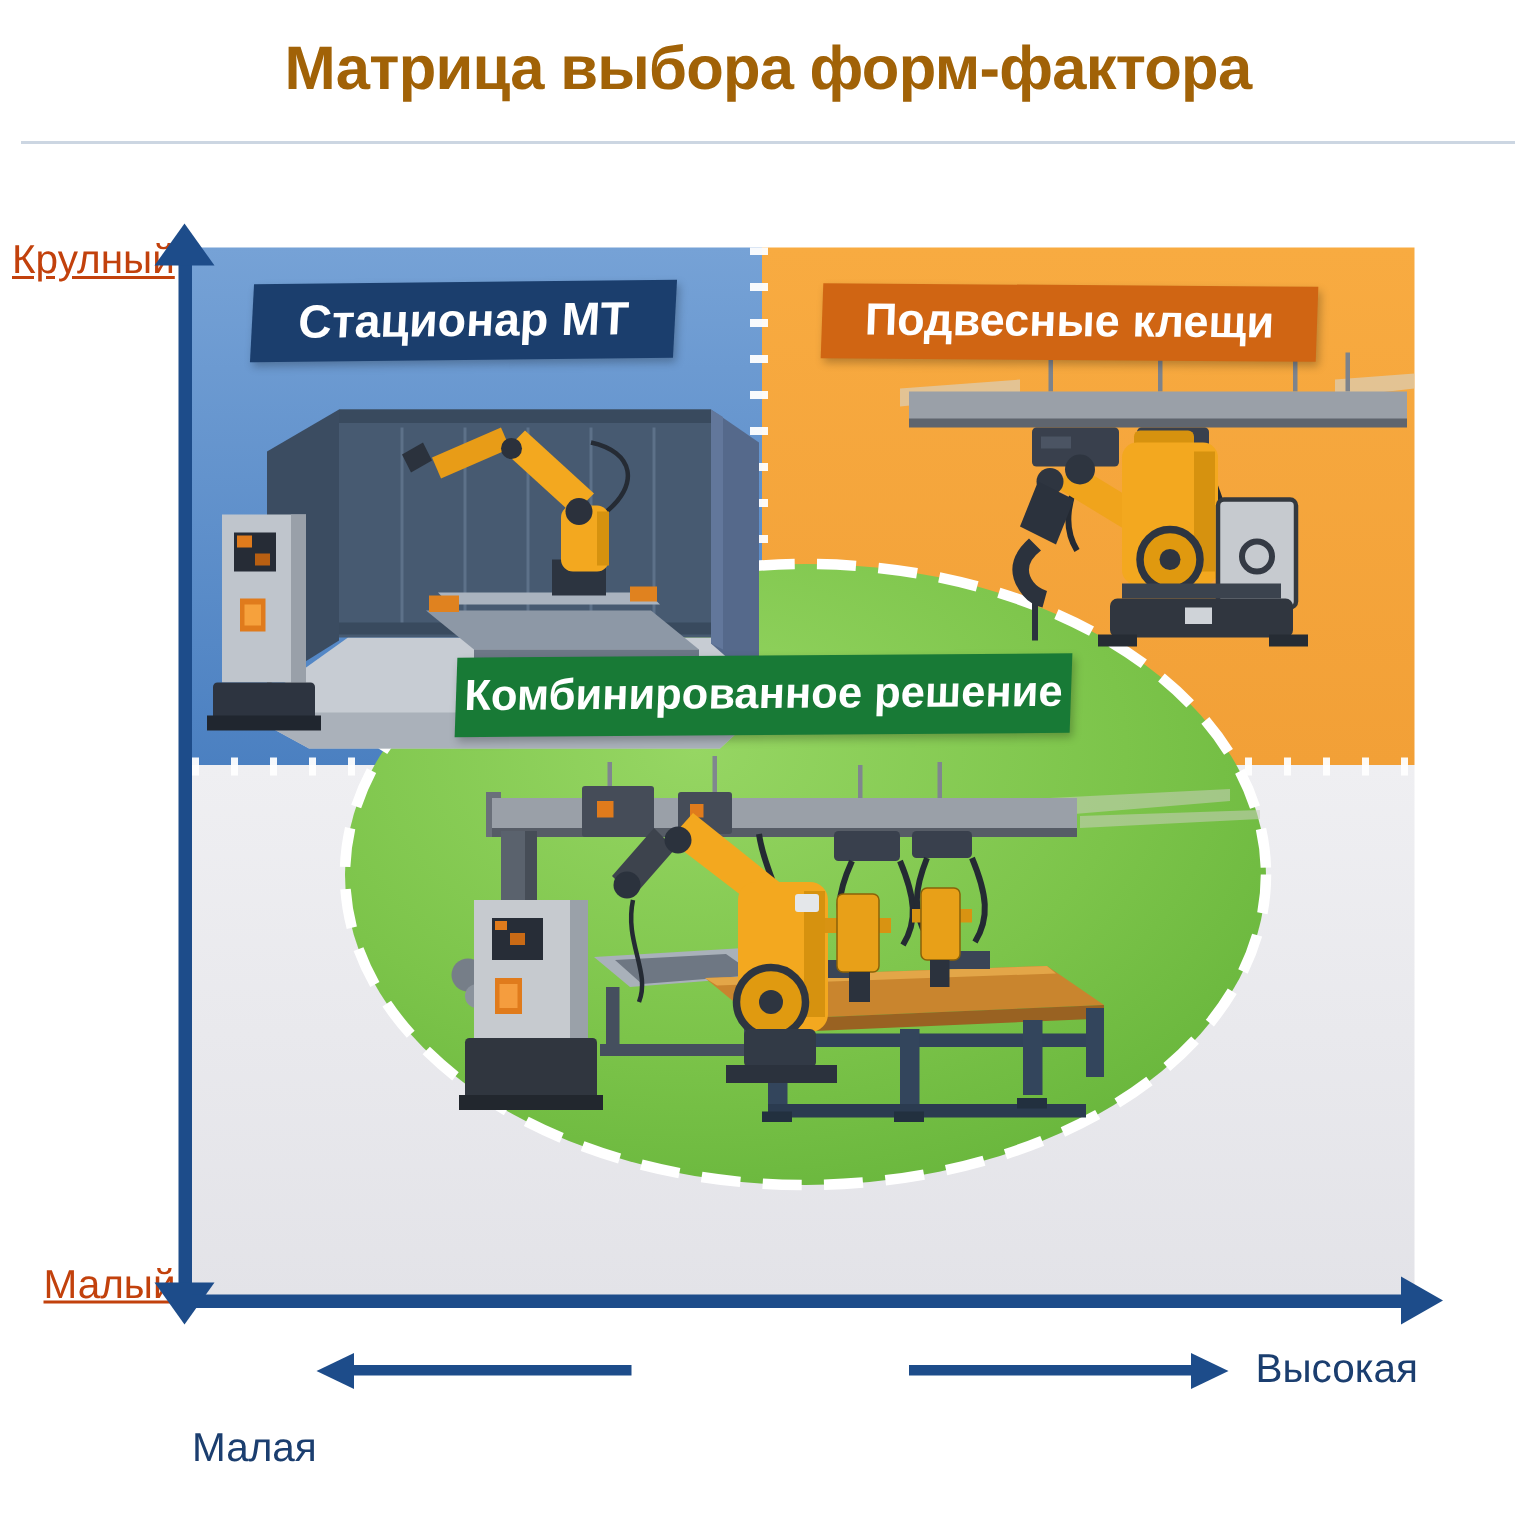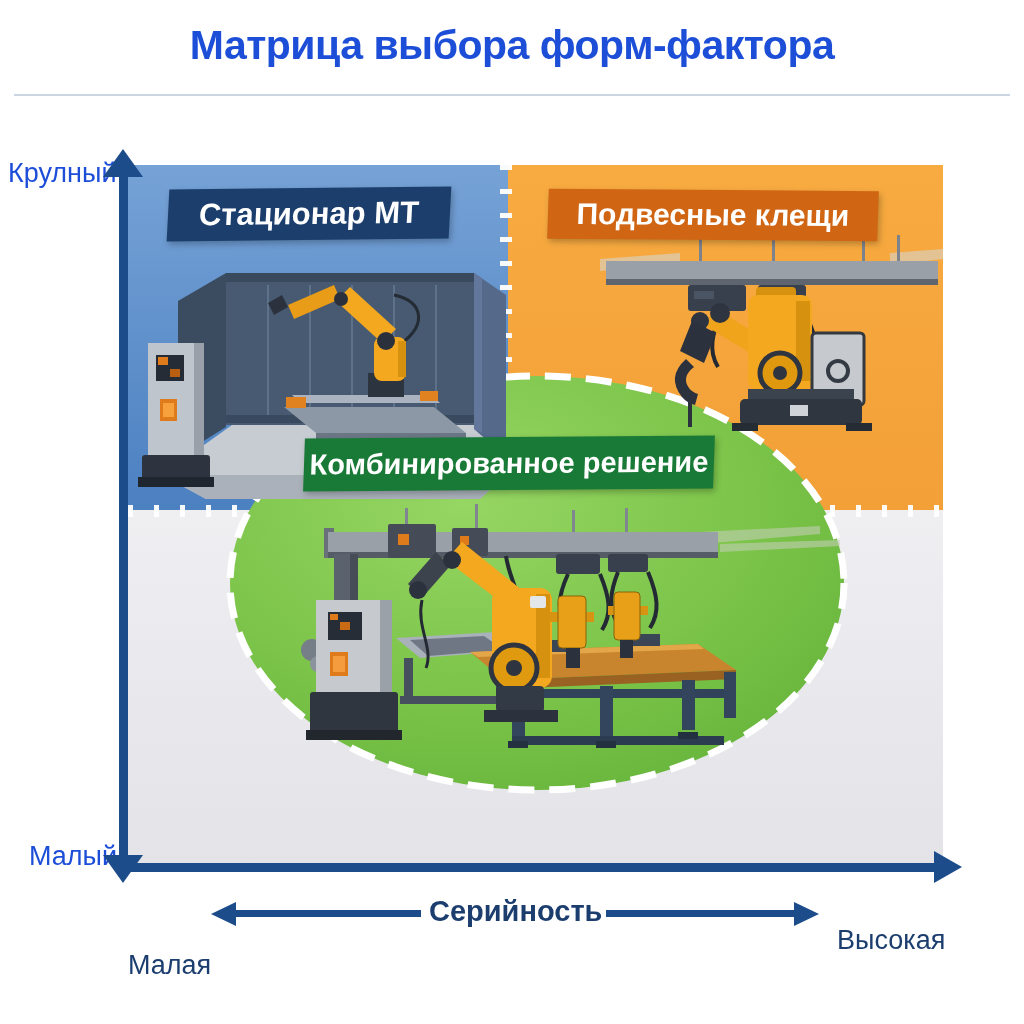--- a/index.html
+++ b/index.html
@@ -1,20 +1,20 @@
 <!DOCTYPE html>
 <html><head>
 <meta charset="utf-8">
 <style>
   html,body{margin:0;padding:0;}
   body{width:1024px;height:1024px;background:#ffffff;font-family:"Liberation Sans",sans-serif;position:relative;overflow:hidden;}
   .page{position:absolute;inset:0;}
-  .title{position:absolute;top:22px;left:0;right:0;margin:0;text-align:center;font-size:41px;font-weight:bold;color:#1d4ed8;letter-spacing:-0.5px;}
+  .title{position:absolute;top:22px;left:0;right:0;margin:0;text-align:center;font-size:41px;font-weight:bold;color:#a16207;letter-spacing:-0.5px;}
   .title-rule{position:absolute;top:94px;left:14px;width:996px;height:2px;background:#ccd6e2;}
-  .ylabel{position:absolute;font-size:27px;color:#1d4ed8;}
+  .ylabel{position:absolute;font-size:27px;color:#c2410c;text-decoration:underline;}
   .ylabel.top{left:8px;top:158px;}
   .ylabel.bottom{left:14px;top:841px;margin-left:15px;}
   .matrix{position:absolute;left:128px;top:165px;width:815px;height:701px;}
   .quad{position:absolute;top:0;height:345px;}
   .quad.blue{left:0;width:380px;background:linear-gradient(180deg,#76a2d6,#4b80c1);}
   .quad.orange{left:380px;width:435px;background:linear-gradient(180deg,#f8ab41,#f2a037);}
   .bottom-gray{position:absolute;left:0;top:345px;width:815px;height:356px;background:linear-gradient(180deg,#efeff2,#e3e3e8);}
   .vdiv{position:absolute;left:372px;top:0;width:12px;height:345px;background:repeating-linear-gradient(180deg,rgba(255,255,255,.95) 0 5px,rgba(255,255,255,0) 5px 24px);}
   .hdiv{position:absolute;left:0;top:340px;width:815px;height:12px;background:repeating-linear-gradient(90deg,rgba(255,255,255,.95) 0 5px,rgba(255,255,255,0) 5px 26px);}
   .ellipse-svg{position:absolute;left:0;top:0;width:815px;height:701px;}
@@ -262,18 +262,17 @@
 
   <div class="yaxis-line"></div>
   <div class="yarrow-up"></div>
   <div class="yarrow-down"></div>
   <div class="xaxis-line"></div>
   <div class="xarrow-right"></div>
 
   <div class="legend-text" style="left:128px;top:950px;">Малая</div>
   <div class="arr-head-left" style="left:211px;top:902px;"></div>
   <div class="arr-line" style="left:235px;top:910px;width:186px;"></div>
-  <div class="legend-text axis-title" style="left:429px;top:895px;">Серийность</div>
   <div class="arr-line" style="left:606px;top:910px;width:188px;"></div>
   <div class="arr-head-right" style="left:794px;top:902px;"></div>
-  <div class="legend-text" style="left:837px;top:897px;margin-top:28px;">Высокая</div>
+  <div class="legend-text" style="left:837px;top:897px;">Высокая</div>
 
 </div>
 
 </body></html>

